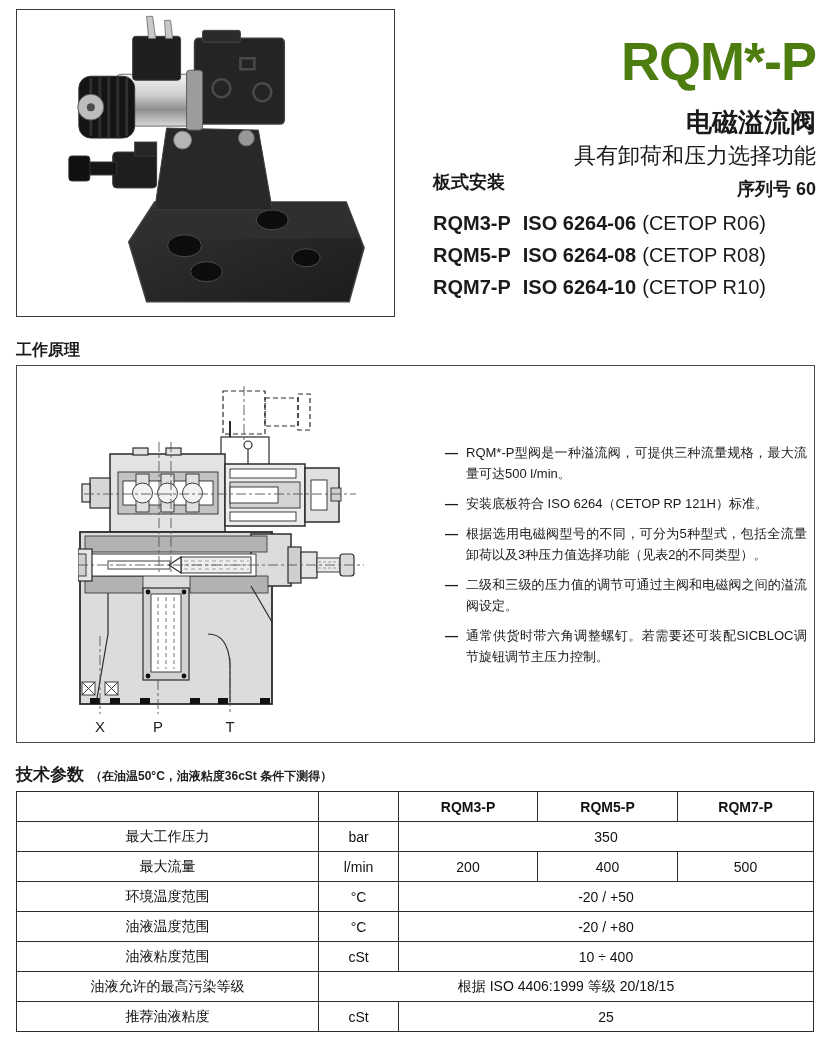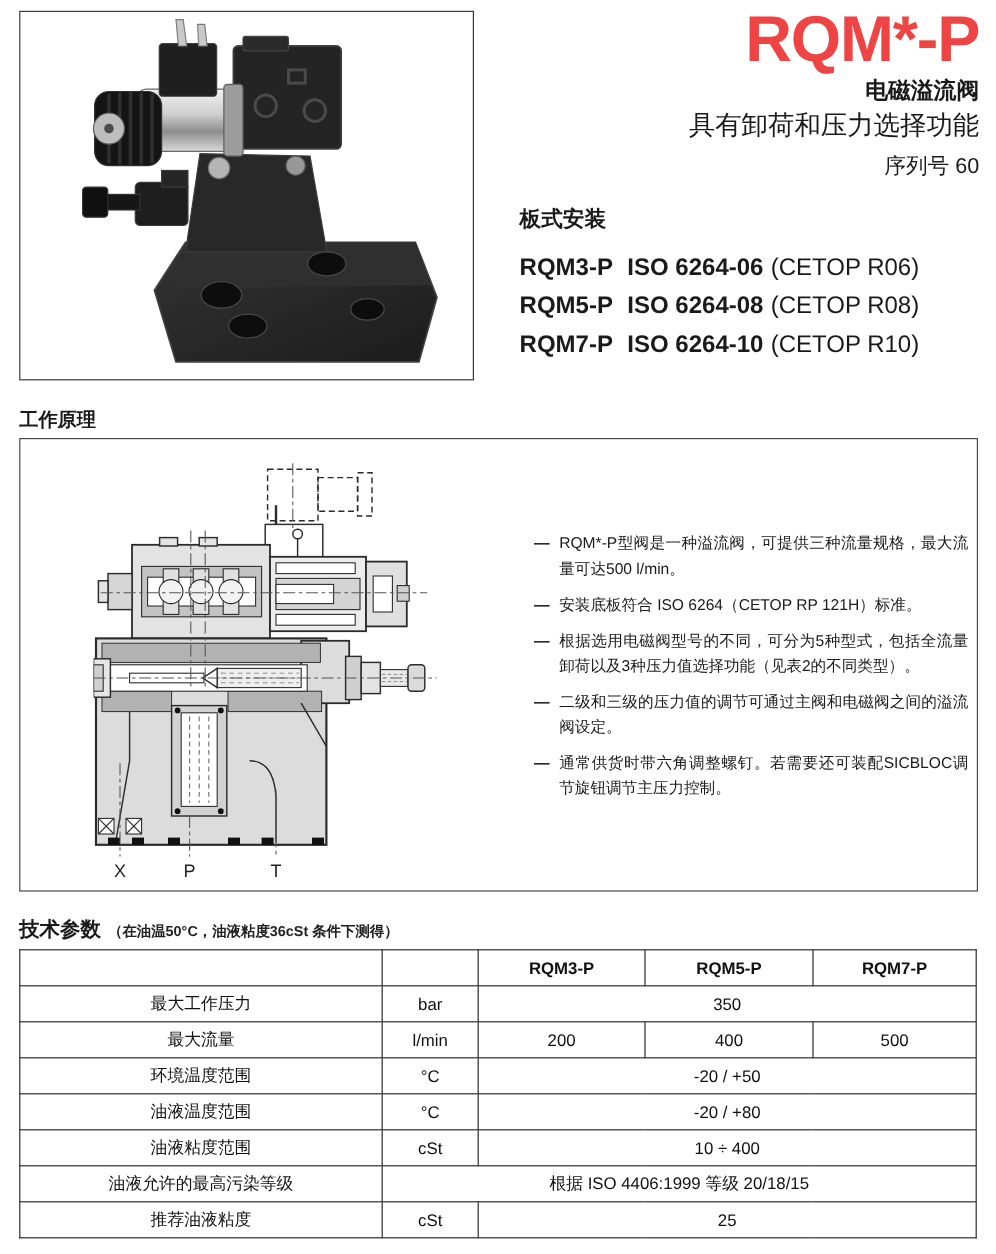--- a/index.html
+++ b/index.html
@@ -8,24 +8,24 @@
 
   
   .photo-box {
     position:absolute; left:16px; top:9px; width:379px; height:308px;
     border:1.5px solid #3a3a3a; background:#fff;
   }
   .photo-box svg { position:absolute; left:0; top:0; width:100%; height:100%; }
 
   
   .title-block { position:absolute; right:14px; top:6px; text-align:right; }
-  .main-title { font-size:54px; font-weight:bold; letter-spacing:-1px; line-height:1.0; color:#ef4444; }
-  .sub1 { font-size:19px; font-weight:bold; margin-top:3px; }
+  .main-title { font-size:54px; font-weight:bold; letter-spacing:-1px; line-height:1.0; color:#4d7c0f;margin-top:28px; }
+  .sub1 { font-size:26px; font-weight:bold; margin-top:17px; }
   .sub2 { font-size:22px; font-weight:normal; margin-top:1px; }
-  .series { font-size:18px; font-weight:normal; margin-top:6px; }
+  .series { font-size:18px; font-weight:bold; margin-top:6px; }
 
   
   .mounting { position:absolute; left:433px; top:170px; }
   .mounting-heading { font-size:18px; font-weight:bold; margin-bottom:13px; }
   .model-line { font-size:20px; line-height:32px; white-space:nowrap;text-align:center; }
   .model-line .m { font-weight:bold; }
   .model-line .i { font-weight:bold; margin-left:12px; }
   .model-line .c { font-weight:normal; margin-left:6px; }
 
   

